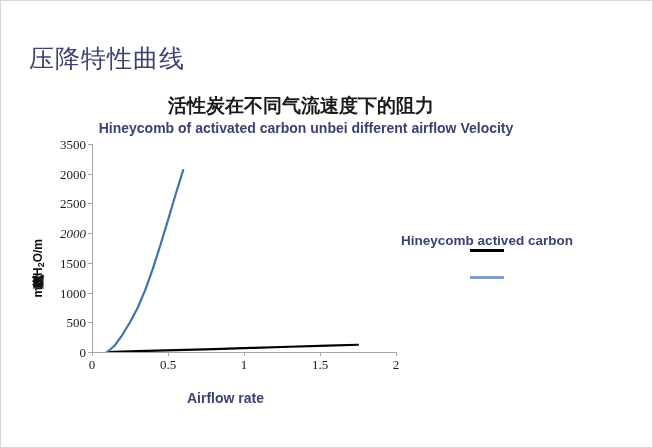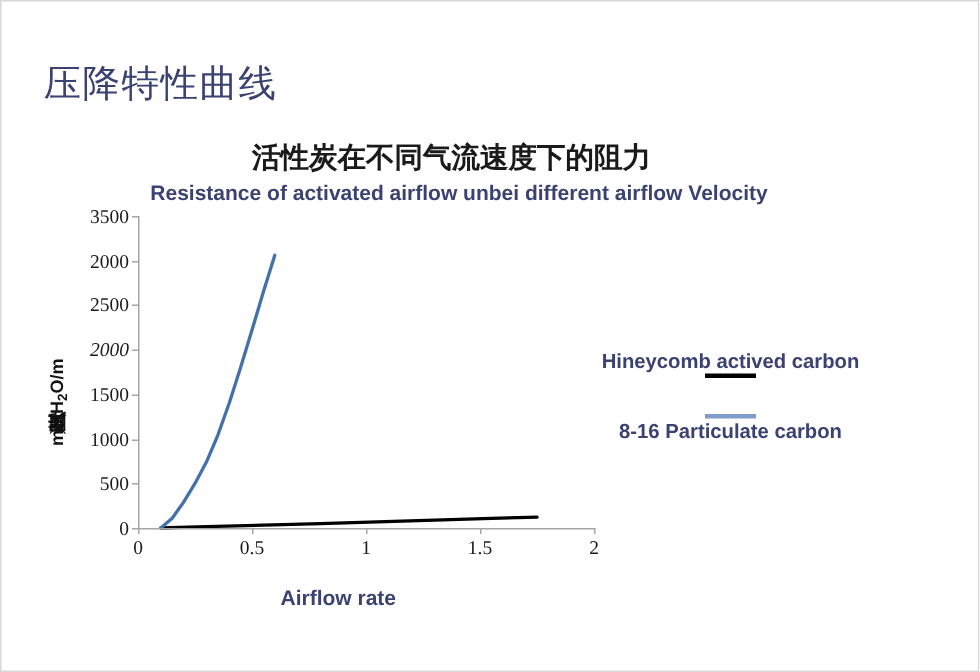--- a/index.html
+++ b/index.html
@@ -25,21 +25,21 @@
   }
   
   #slide-title {
     position: absolute;
     left: 28px;
     top: 42px;
     font-size: 25px;
     line-height: 30px;
     letter-spacing: 1px;
     color: #3b4271;
-    font-family: Liberation Mono, monospace;
+    font-family: Liberation Sans, sans-serif;
     white-space: nowrap;
   }
   
   #chart-block {
     position: absolute;
     left: 0px;
     top: 88px;
     width: 653px;
     height: 350px;
   }
@@ -200,21 +200,21 @@
 </head>
 <body>
 
 <div id="slide">
 
   <div id="slide-title">压降特性曲线</div>
 
   <div id="chart-block">
 
     <div id="chart-title-cn">活性炭在不同气流速度下的阻力</div>
-    <div id="chart-title-en">Resistance of activated airflow unbei different airflow Velocity</div>
+    <div id="chart-title-en">Hineycomb of activated carbon unbei different airflow Velocity</div>
 
     <div id="y-axis-title"><span>床层阻力）mmH</span><sub>2</sub><span>O/m</span></div>
 
     <div id="plot">
       <div class="axis-line" id="y-axis-line"></div>
       <div class="axis-line" id="x-axis-line"></div>
 
       <div id="ytick-labels">
           <div class="ylabel" style="top: 208px;">0</div>
           <div class="tick-mark" style="left: -4px; width: 4px; height: 1px; top: 208px;"></div>
@@ -258,18 +258,17 @@
       <div class="legend-group" id="legend-group-1">
         <div class="legend-en">Hineycomb actived carbon</div>
         <div class="legend-row">
           <span class="legend-swatch black"></span>
         </div>
       </div>
       <div class="legend-group" id="legend-group-2">
         <div class="legend-row">
           <span class="legend-swatch blue"></span>
         </div>
-        <div class="legend-en">8-16 Particulate carbon</div>
       </div>
     </div>
 
   </div>
 </div>
 
 </body></html>

